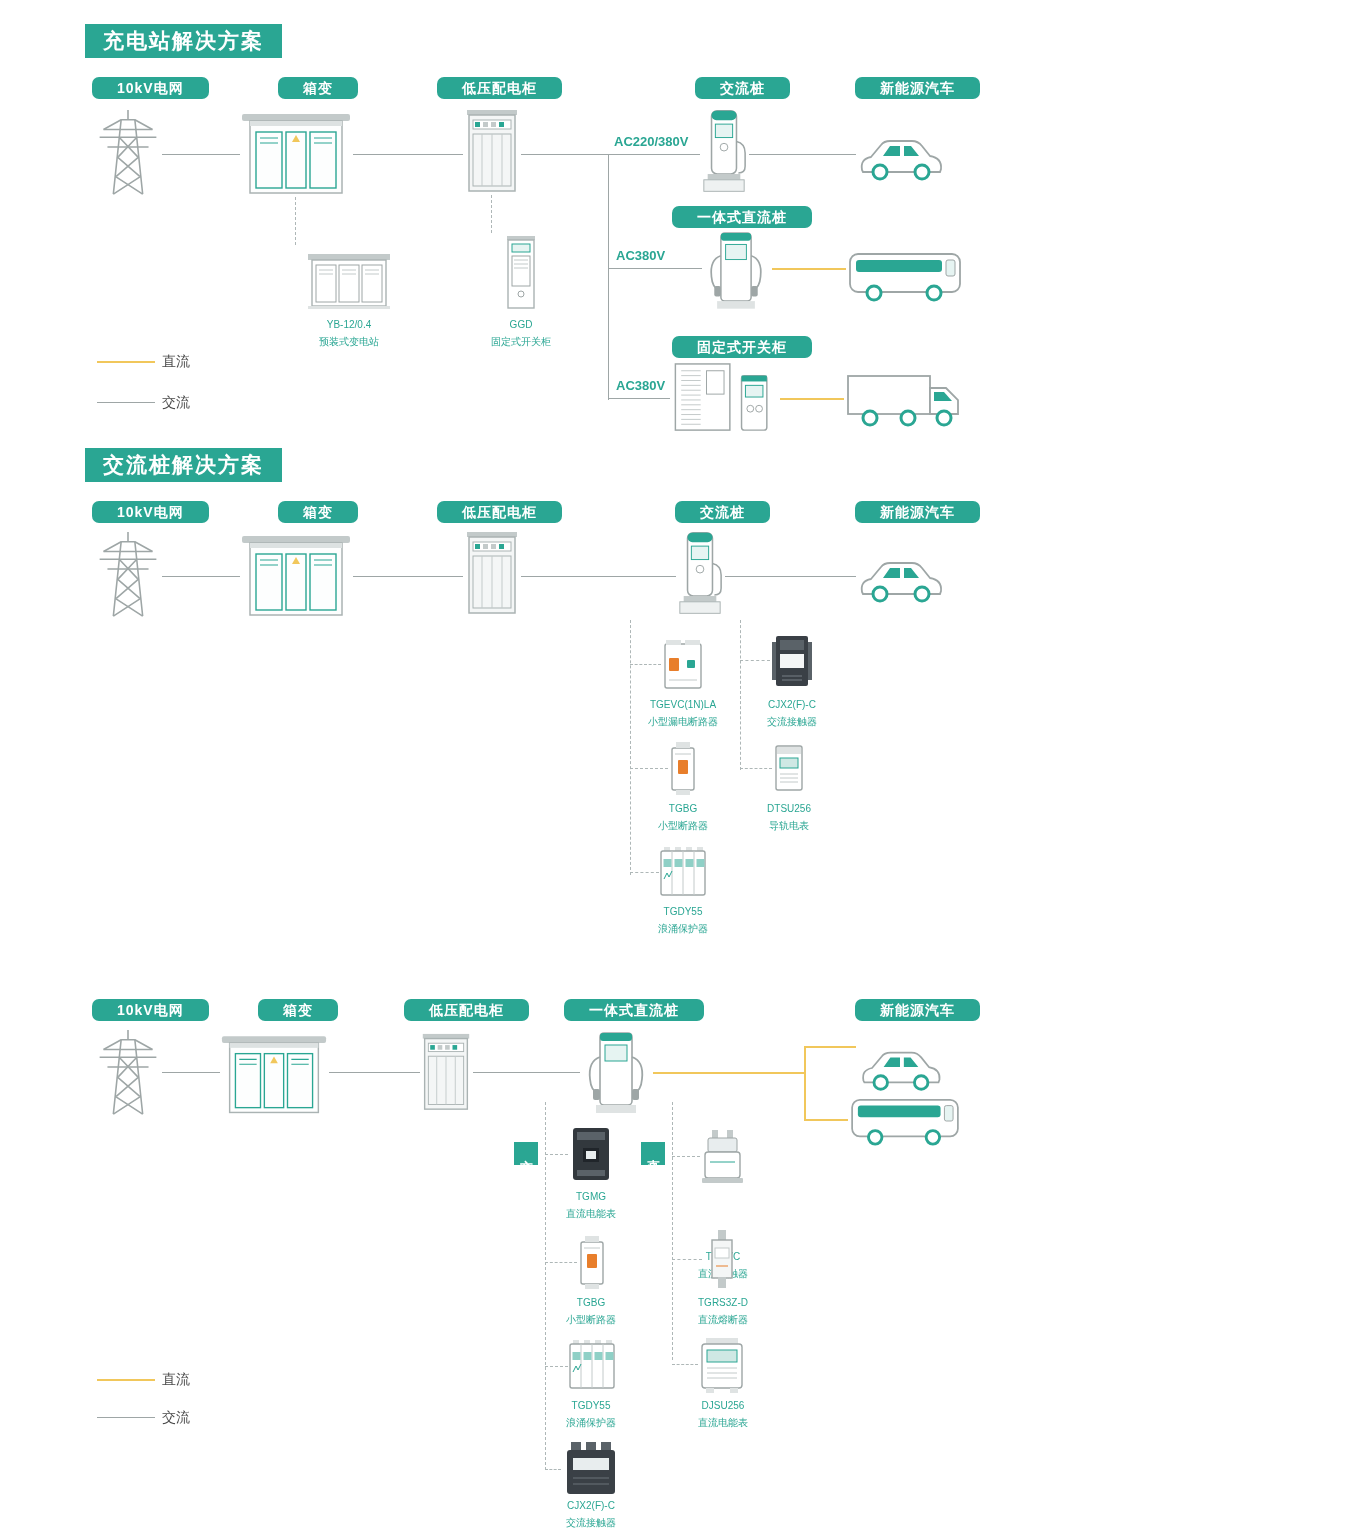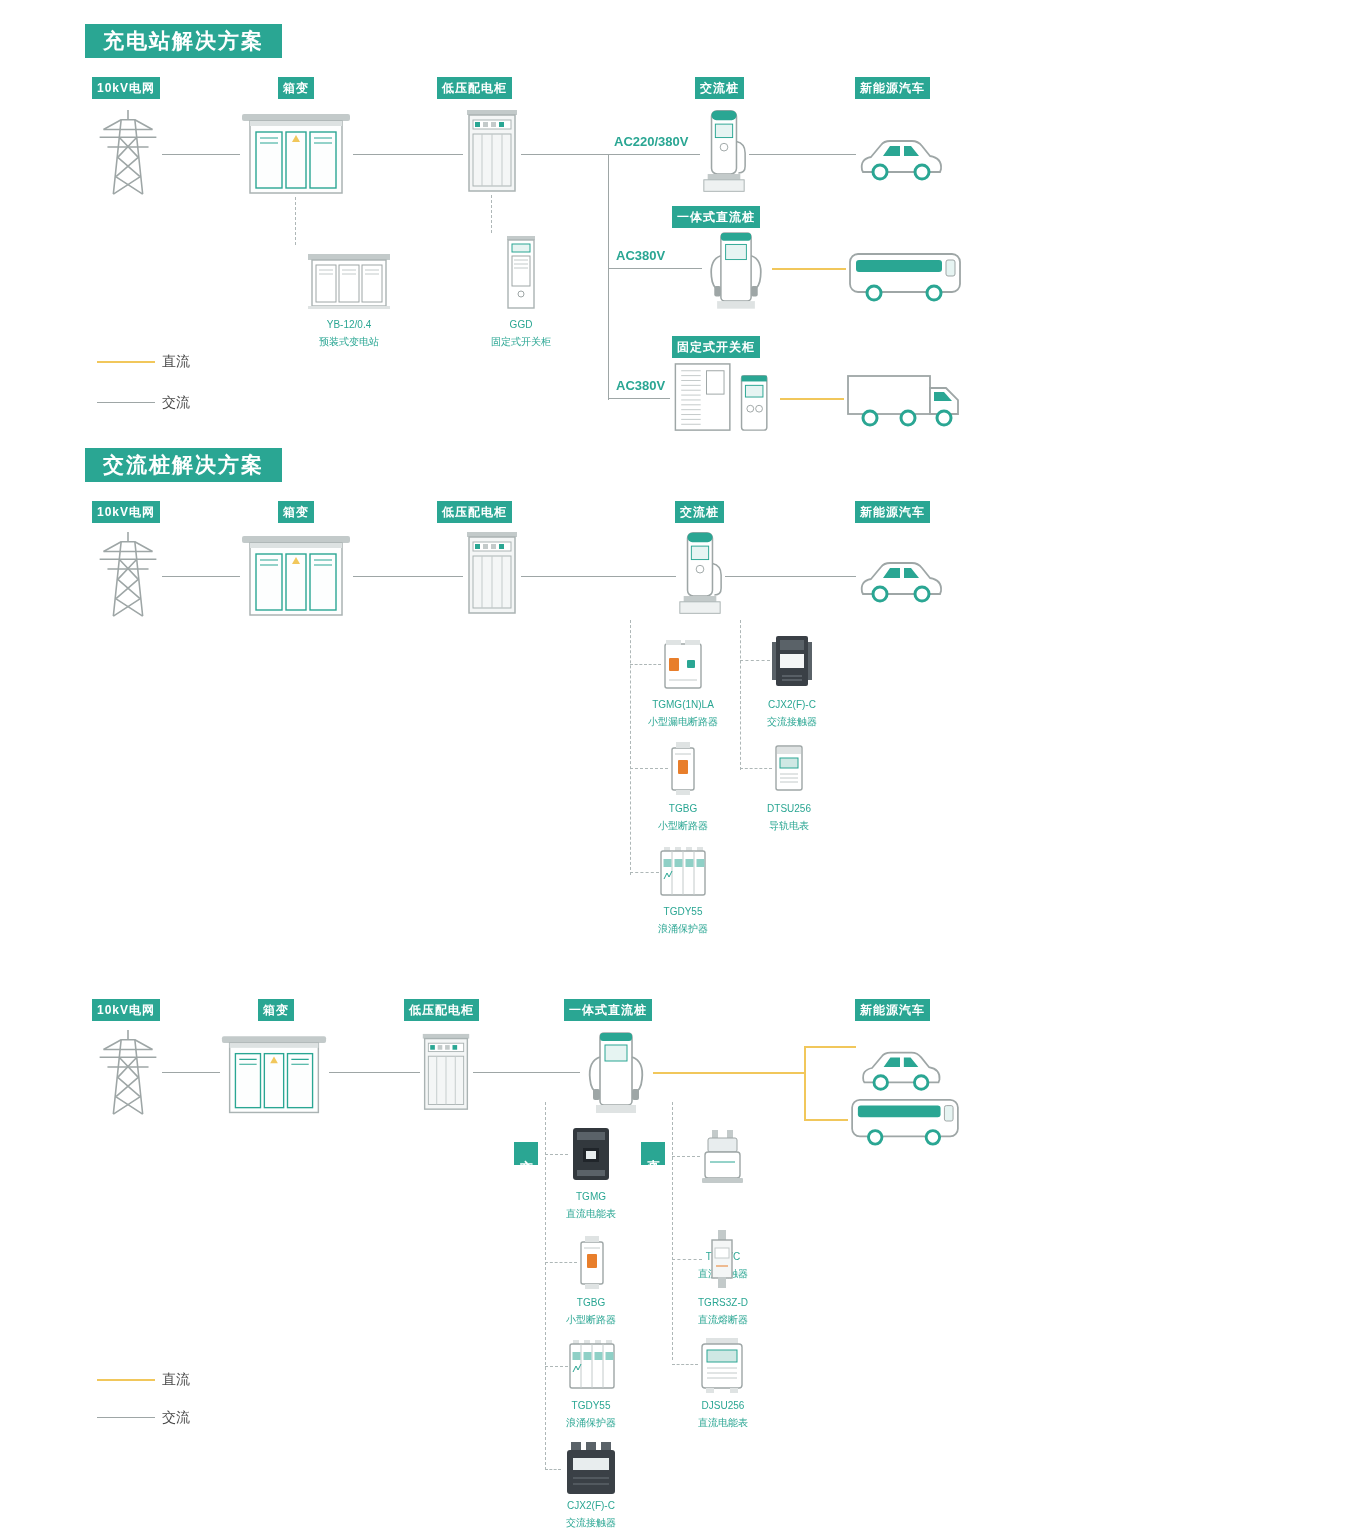--- a/index.html
+++ b/index.html
@@ -1,22 +1,22 @@
 <!DOCTYPE html>
 <html><head>
 <meta charset="utf-8">
 <style>
   * { margin:0; padding:0; box-sizing:border-box; }
   body { background:#ffffff; font-family:"Liberation Sans","DejaVu Sans",sans-serif; }
   .canvas { position:relative; width:1350px; height:1531px; background:#ffffff; overflow:hidden; }
 
   .banner { position:absolute; background:#2AA693; color:#fff; font-size:21px; font-weight:bold;
             padding:4px 18px; letter-spacing:2px; line-height:26px; }
-  .badge  { position:absolute; background:#2AA693; color:#fff; font-size:12px; font-weight:bold;
-            padding:2px 5px; line-height:18px; letter-spacing:1px; white-space:nowrap; }
+  .badge  { position:absolute; background:#2AA693; color:#fff; font-size:14px; font-weight:bold;
+            padding:2px 25px; line-height:18px; letter-spacing:1px; white-space:nowrap;border-radius:7px; }
   .vbadge { position:absolute; background:#2AA693; color:#fff; font-size:13px; font-weight:bold;
             writing-mode:vertical-rl; padding:7px 4px; letter-spacing:3px; line-height:16px; }
 
   .hline { position:absolute; height:0; border-top:1.5px solid #9EA6A6; }
   .vline { position:absolute; width:0;  border-left:1.5px solid #9EA6A6; }
   .hline.dc { border-top:2px solid #F1C75B; }
   .vline.dc { border-left:2px solid #F1C75B; }
   .hdash { position:absolute; height:0; border-top:1.5px dashed #AEB7B7; }
   .vdash { position:absolute; width:0;  border-left:1.5px dashed #AEB7B7; }
 
@@ -323,21 +323,21 @@
   <div class="hdash" style="left:630px;top:664px;width:31px"></div>
   <div class="hdash" style="left:630px;top:768px;width:38px"></div>
   <div class="hdash" style="left:630px;top:872px;width:29px"></div>
   <div class="hdash" style="left:740px;top:660px;width:30px"></div>
   <div class="hdash" style="left:740px;top:768px;width:32px"></div>
 
   <svg class="icon" style="left:661px;top:638px" width="44" height="54">
       <use href="#i-rcbo"></use>
     </svg>
   <div class="caption" style="left:608px;top:696px">
-    <span>TGMG(1N)LA</span>
+    <span>TGEVC(1N)LA</span>
     <span>小型漏电断路器</span>
   </div>
   <svg class="icon" style="left:770px;top:632px" width="44" height="58">
       <use href="#i-contactor"></use>
     </svg>
   <div class="caption" style="left:717px;top:696px">
     <span>CJX2(F)-C</span>
     <span>交流接触器</span>
   </div>
   <svg class="icon" style="left:668px;top:740px" width="30" height="56">

